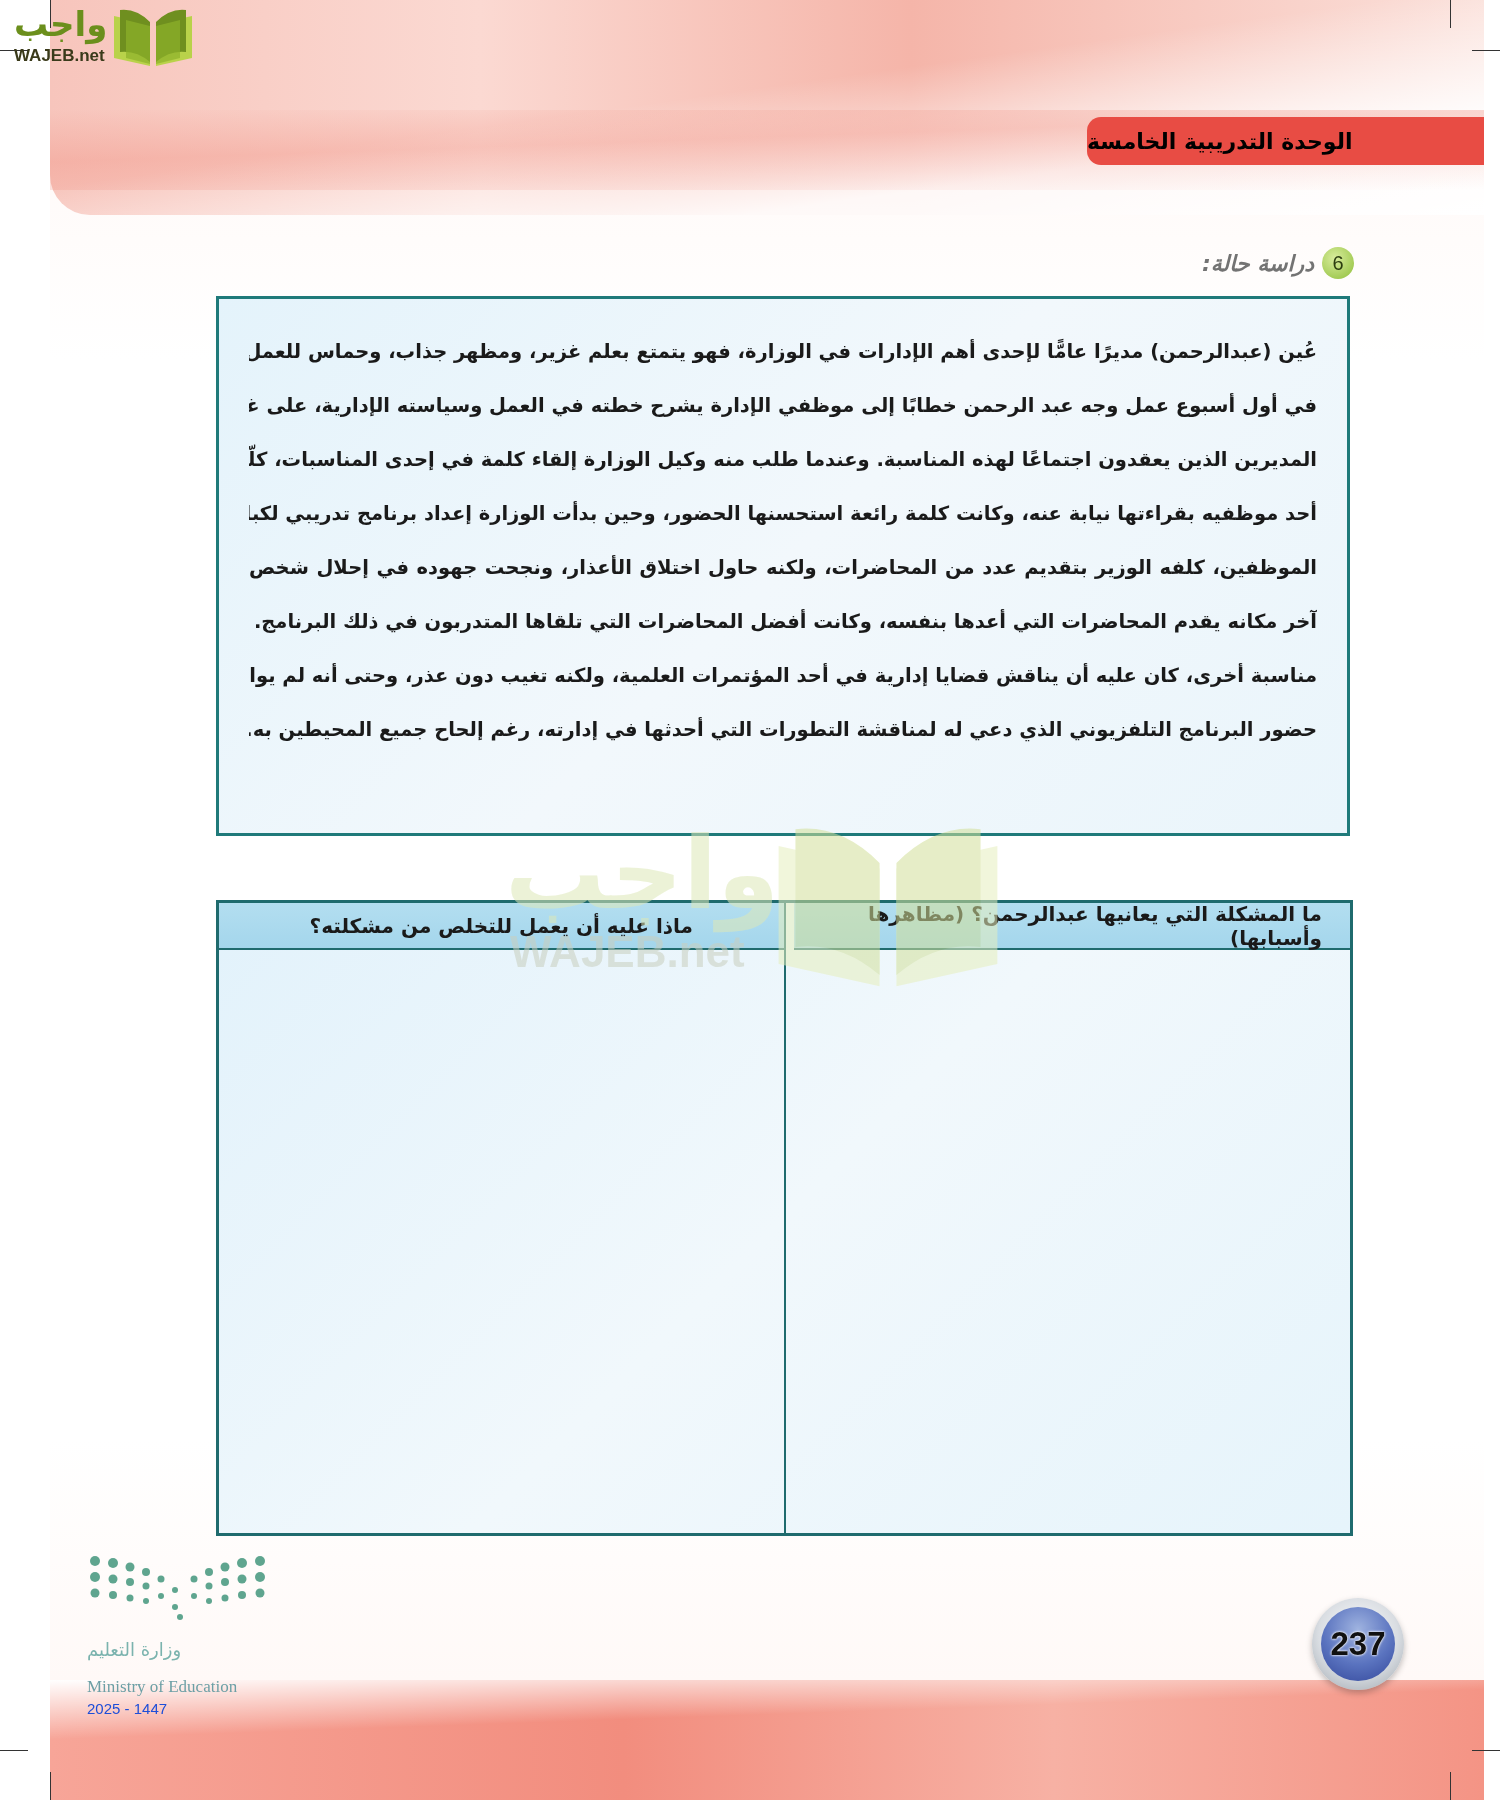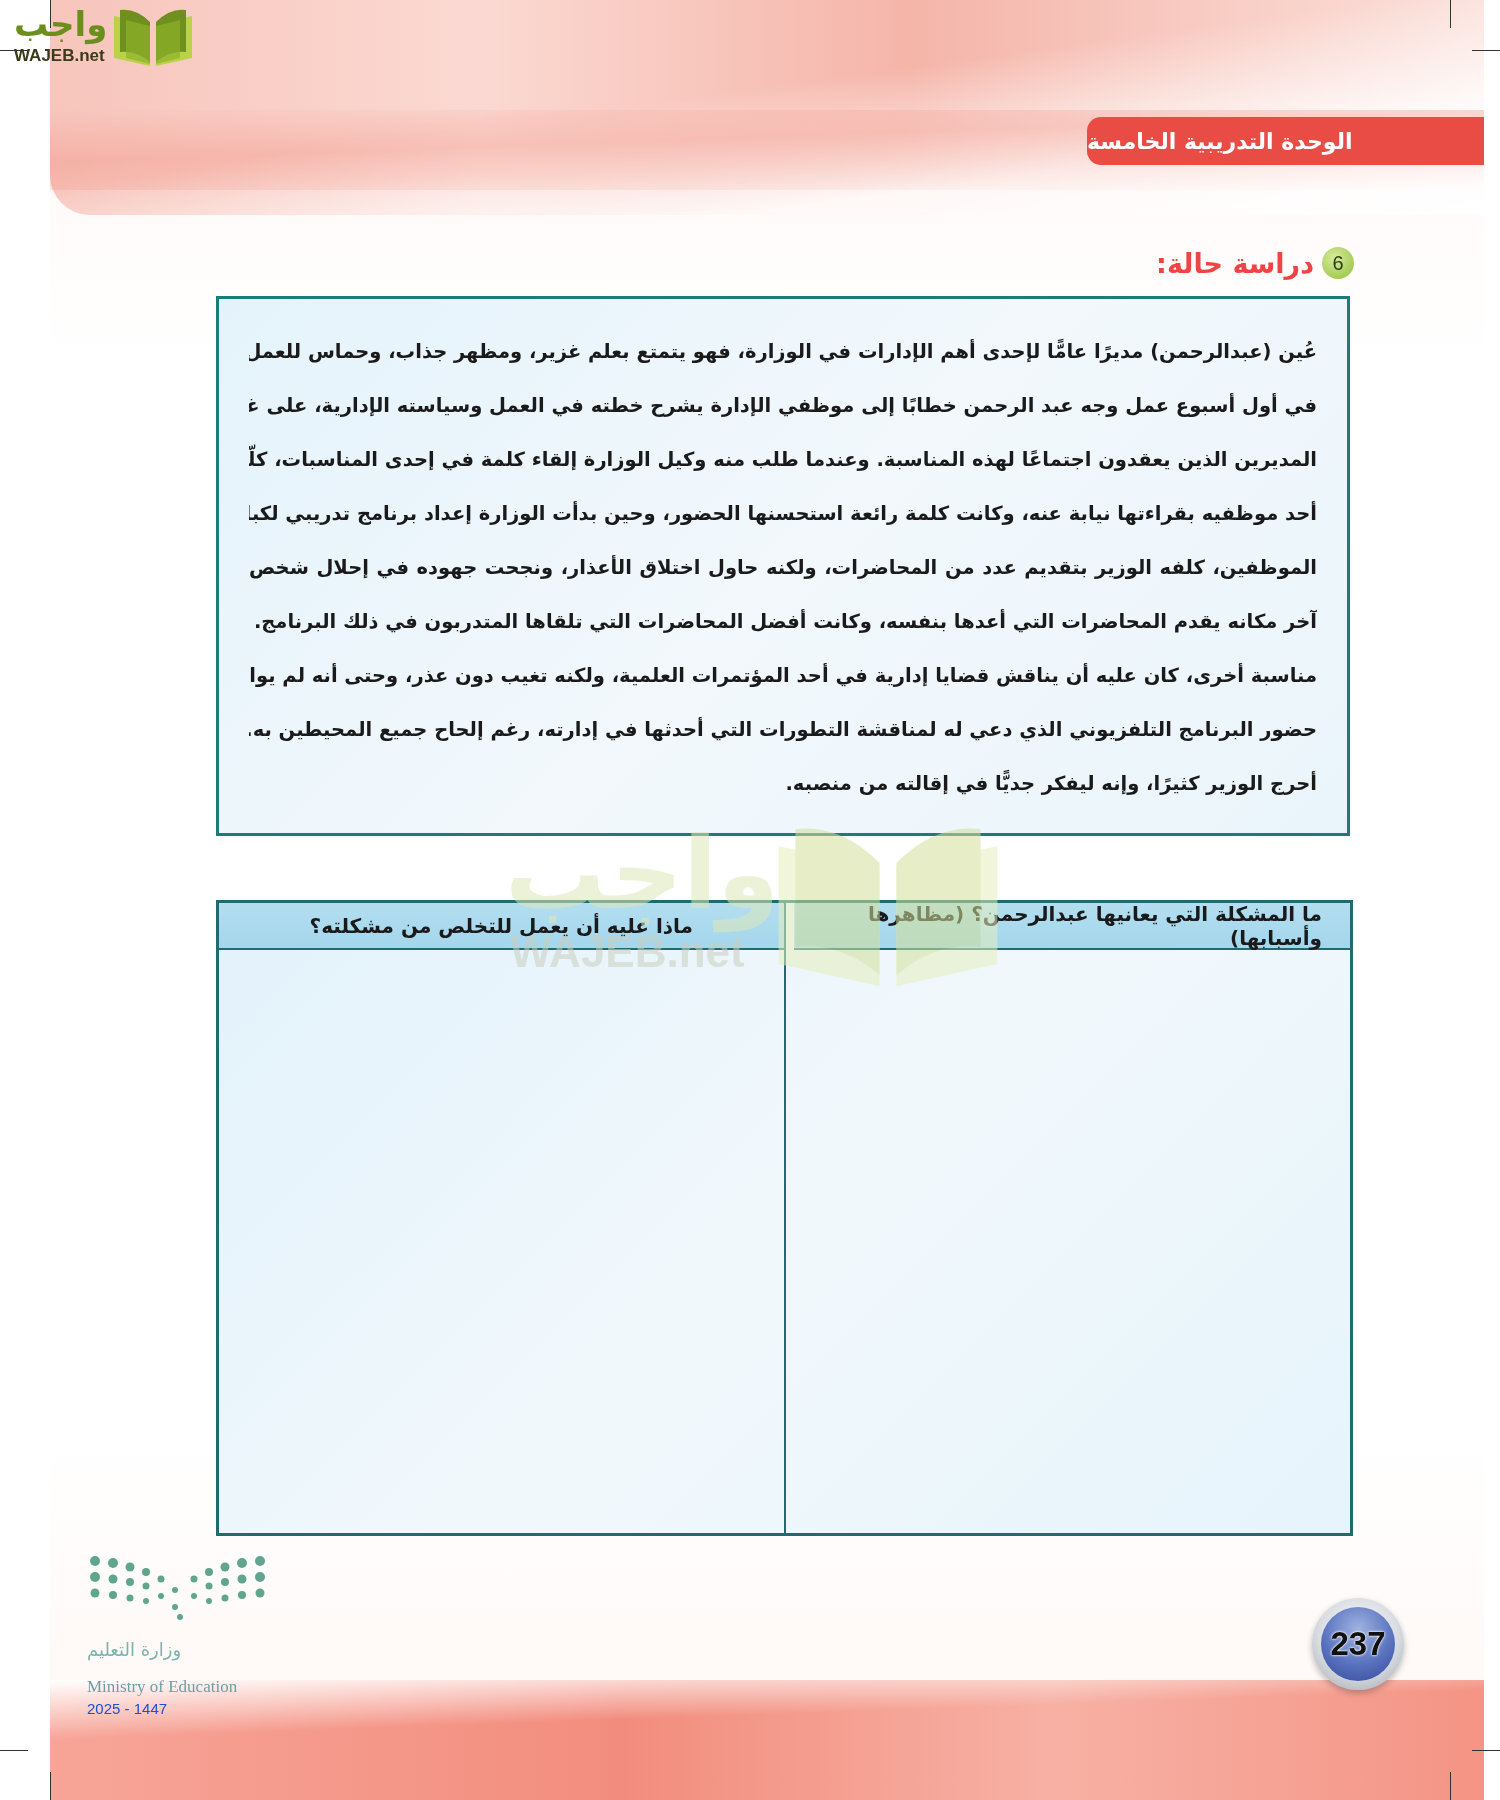--- a/index.html
+++ b/index.html
@@ -33,37 +33,37 @@
     
     .wajeb-logo { position: absolute; left: 6px; top: 4px; width: 185px; height: 64px; }
     .wajeb-logo .ar { position: absolute; left: 8px; top: 0; font-size: 34px; font-weight: bold; color: #6b8f1c; direction: rtl; }
     .wajeb-logo .en { position: absolute; left: 8px; top: 42px; font-size: 17px; font-weight: bold; color: #3a3a1a; font-family: "Liberation Sans", sans-serif; }
     .wajeb-logo .book { position: absolute; left: 106px; top: 2px; width: 82px; height: 62px; }
 
     
     .unit-tag {
       position: absolute; left: 1087px; top: 117px; width: 397px; height: 48px;
       background: #e84c44; border-radius: 14px 0 0 14px;
-      color: #ffffff; font-size: 22px; font-weight: bold;
+      color: #000000; font-size: 22px; font-weight: bold;
       display: flex; align-items: center; justify-content: flex-end; padding-right: 98px;
       direction: rtl;
     }
 
     
     .section-title {
       position: absolute; right: 146px; top: 246px; height: 34px;
       display: flex; align-items: center; direction: rtl; gap: 8px;
     }
     .num-badge {
       width: 32px; height: 32px; border-radius: 50%;
       background: radial-gradient(circle at 40% 35%, #d8ec9c, #8fbf3a);
       color: #2c3d10; font-size: 20px; display: flex; align-items: center; justify-content: center;
       font-family: "Liberation Sans", sans-serif;
     }
-    .section-title .label { font-size: 27px; font-weight: bold; color: #ef4444; }
+    .section-title .label { font-size: 22px; font-weight: bold; color: #737373; font-style: italic; }
 
     
     .case-box {
       position: absolute; left: 216px; top: 296px; width: 1134px; height: 540px;
       border: 3px solid #1f7a7a;
       background: linear-gradient(135deg, #e4f3fb 0%, #f2f8fc 50%, #eaf5fb 100%);
       padding: 26px 30px 20px 30px;
       direction: rtl;
     }
     .case-line {
@@ -159,21 +159,20 @@
 
 <div class="case-box">
   <div class="case-line">عُين (عبدالرحمن) مديرًا عامًّا لإحدى أهم الإدارات في الوزارة، فهو يتمتع بعلم غزير، ومظهر جذاب، وحماس للعمل.</div>
   <div class="case-line">في أول أسبوع عمل وجه عبد الرحمن خطابًا إلى موظفي الإدارة يشرح خطته في العمل وسياسته الإدارية، على غير عادة</div>
   <div class="case-line">المديرين الذين يعقدون اجتماعًا لهذه المناسبة. وعندما طلب منه وكيل الوزارة إلقاء كلمة في إحدى المناسبات، كلّف</div>
   <div class="case-line">أحد موظفيه بقراءتها نيابة عنه، وكانت كلمة رائعة استحسنها الحضور، وحين بدأت الوزارة إعداد برنامج تدريبي لكبار</div>
   <div class="case-line">الموظفين، كلفه الوزير بتقديم عدد من المحاضرات، ولكنه حاول اختلاق الأعذار، ونجحت جهوده في إحلال شخص</div>
   <div class="case-line">آخر مكانه يقدم المحاضرات التي أعدها بنفسه، وكانت أفضل المحاضرات التي تلقاها المتدربون في ذلك البرنامج. وفي</div>
   <div class="case-line">مناسبة أخرى، كان عليه أن يناقش قضايا إدارية في أحد المؤتمرات العلمية، ولكنه تغيب دون عذر، وحتى أنه لم يوافق على</div>
   <div class="case-line">حضور البرنامج التلفزيوني الذي دعي له لمناقشة التطورات التي أحدثها في إدارته، رغم إلحاح جميع المحيطين به. لقد</div>
-  <div class="case-line last">أحرج الوزير كثيرًا، وإنه ليفكر جديًّا في إقالته من منصبه.</div>
 </div>
 
 <div class="answer-table">
   <div class="col">
     <div class="col-head right">ما المشكلة التي يعانيها عبدالرحمن؟ (مظاهرها وأسبابها)</div>
     <div class="col-body">
       <textarea class="answer-area" dir="rtl" style=""></textarea>
     </div>
   </div>
   <div class="col">

